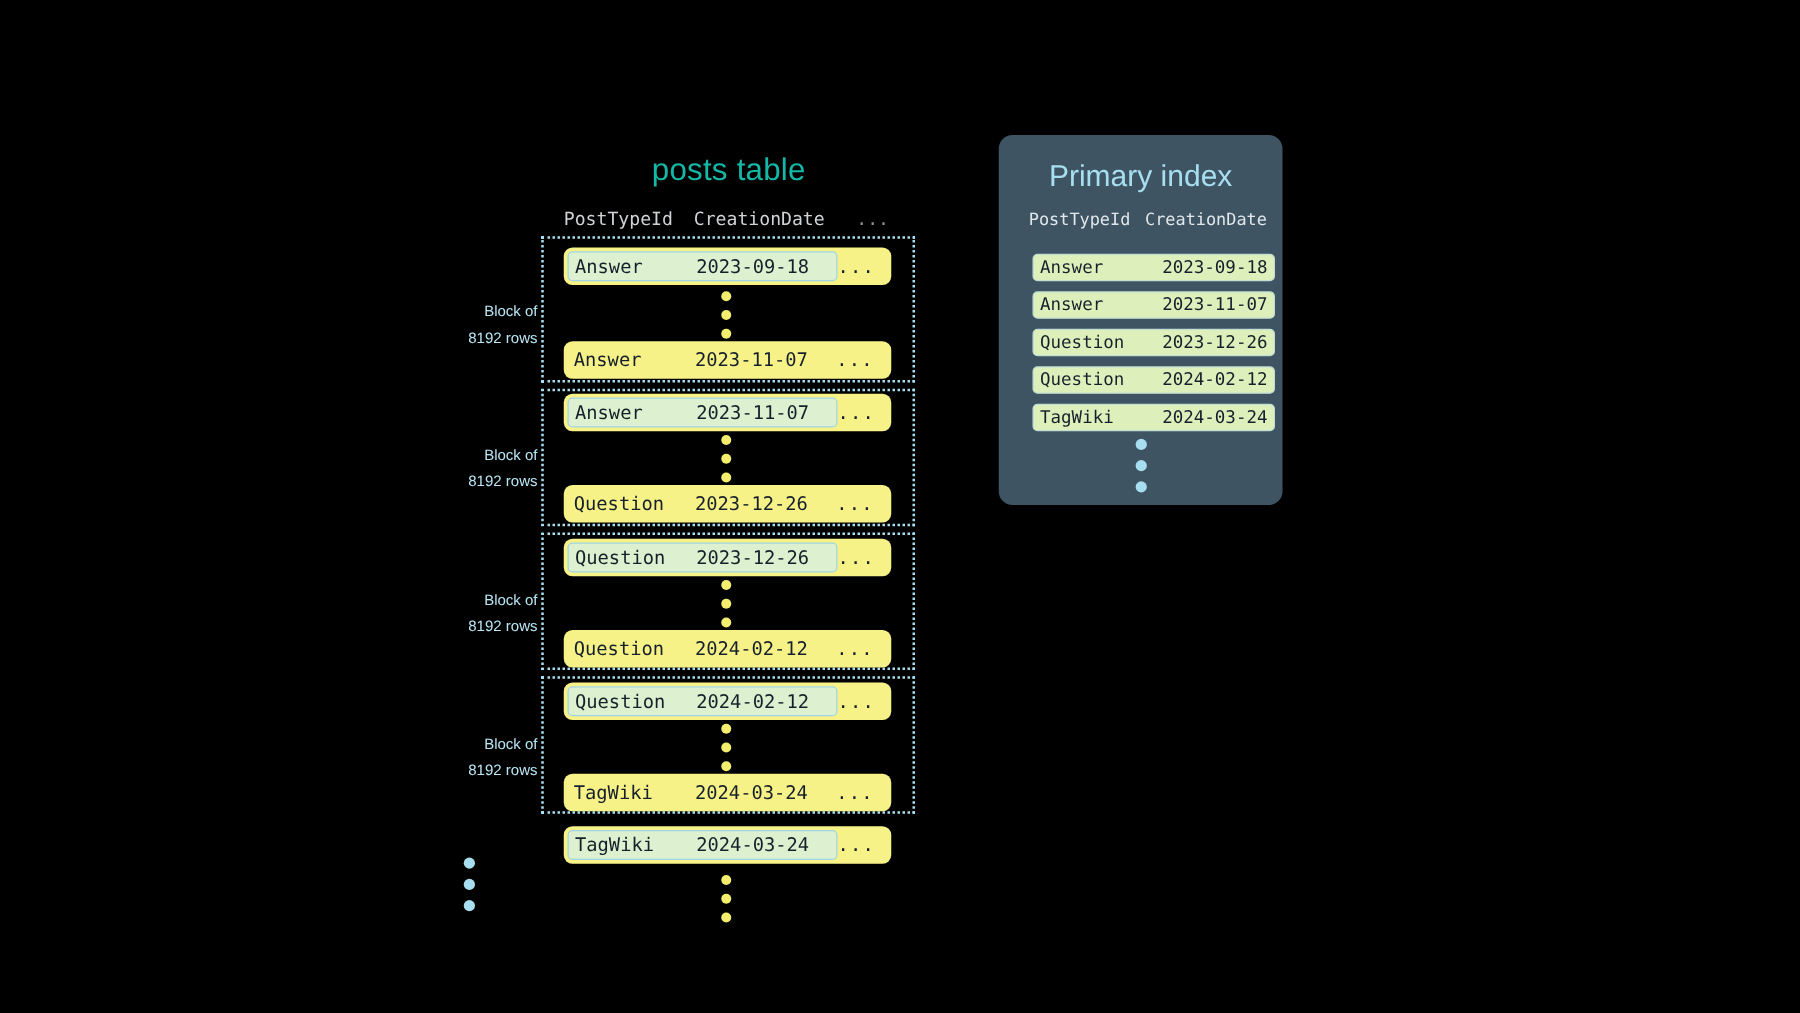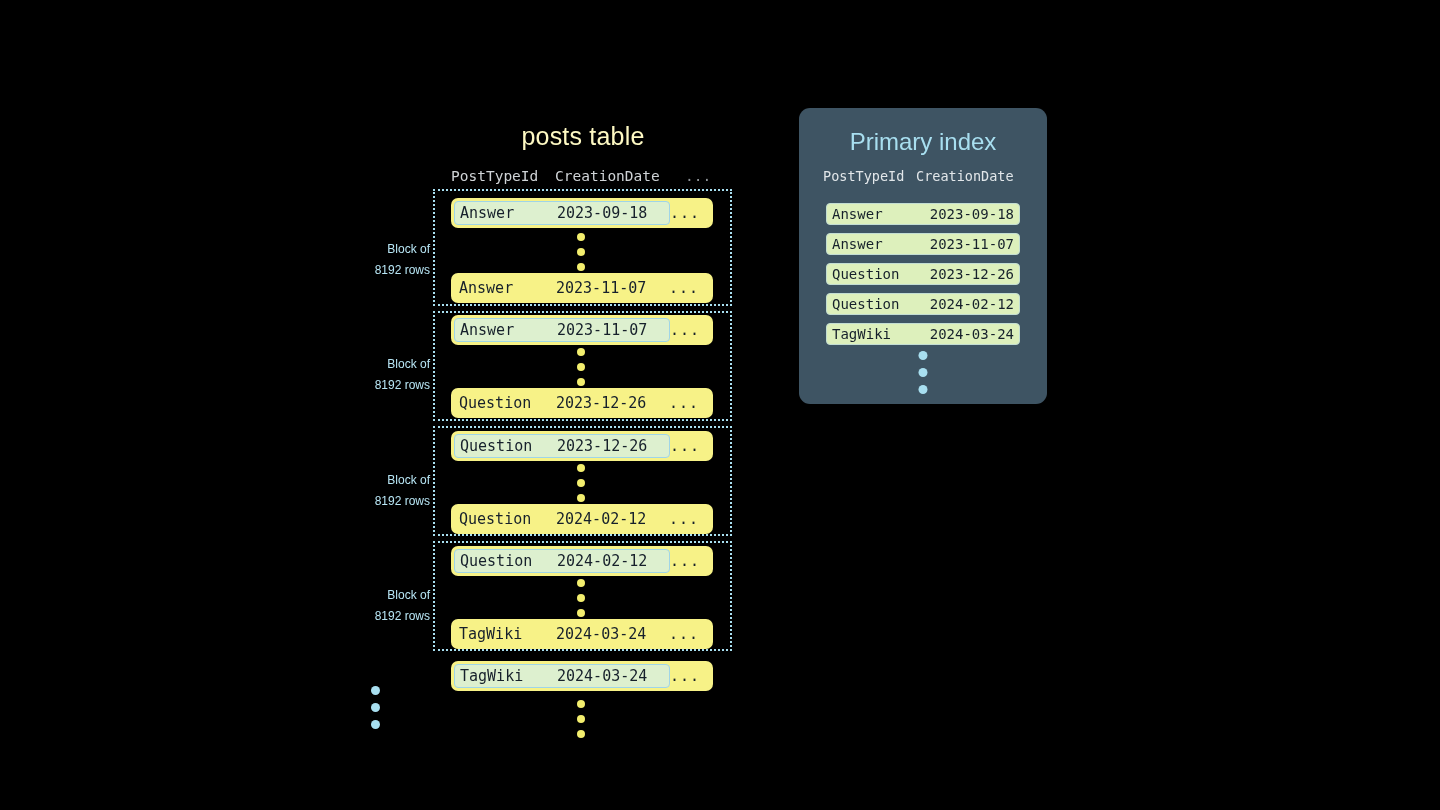--- a/index.html
+++ b/index.html
@@ -17,21 +17,21 @@
   }
 
   
   #posts-table-title {
     position: absolute;
     left: 433px;
     top: 122px;
     width: 300px;
     text-align: center;
     font-size: 25px;
-    color: #fef9c3;
+    color: #14b8a6;
     letter-spacing: 0.2px;
   }
   #posts-col-headers {
     position: absolute;
     left: 451px;
     top: 166px;
     width: 262px;
     height: 20px;
     font-family: "DejaVu Sans Mono", monospace;
     font-size: 14.5px;
@@ -122,21 +122,21 @@
     height: 9px;
     border-radius: 50%;
     background: #a8dff0;
   }
 
   
   #primary-index {
     position: absolute;
     left: 799px;
     top: 108px;
-    width: 248px;
+    width: 227px;
     height: 296px;
     background: #3e5463;
     border-radius: 11px;
     box-sizing: border-box;
   }
   #primary-index-title {
     position: absolute;
     left: 0;
     top: 20px;
     width: 100%;

